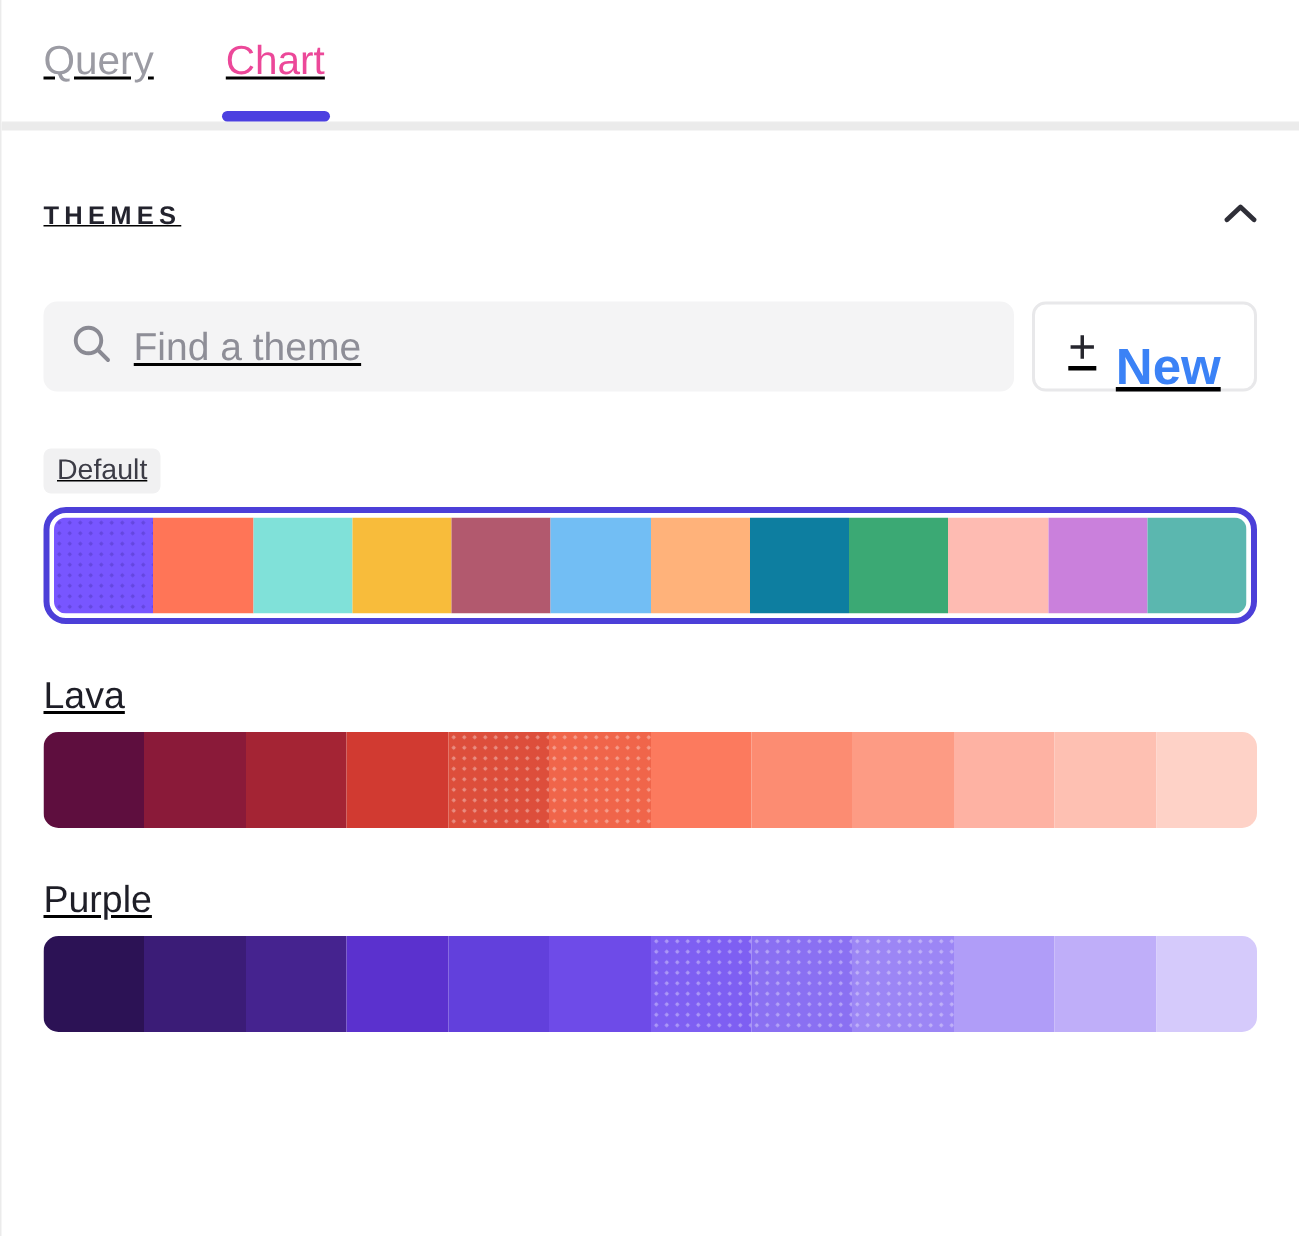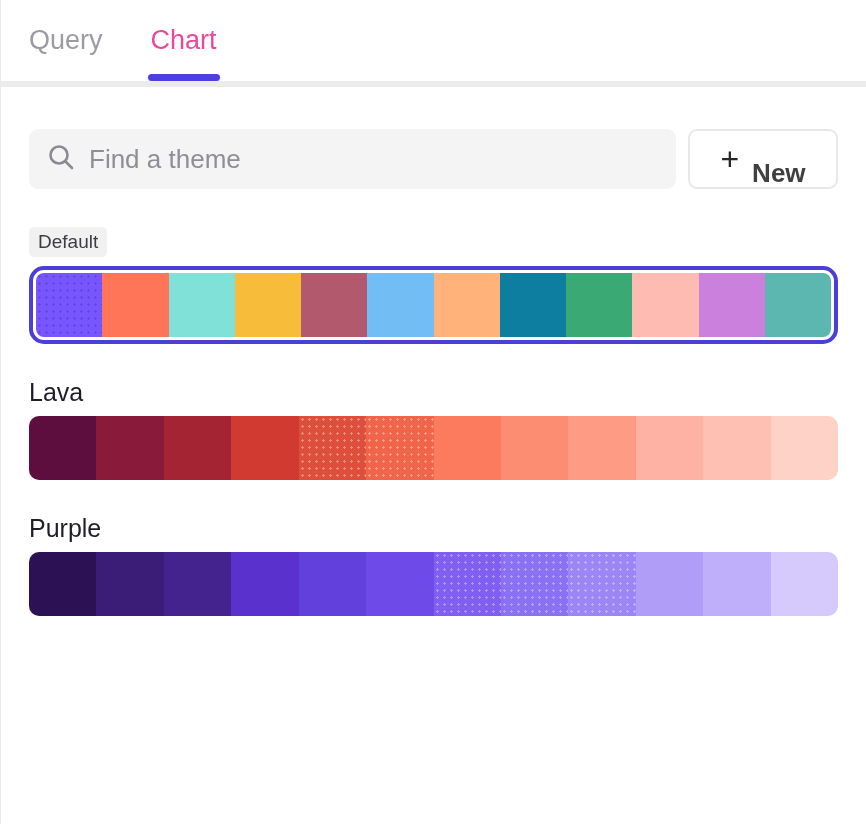--- a/index.html
+++ b/index.html
@@ -6,20 +6,21 @@
   html, body { background: #ffffff; }
   body { font-family: "Liberation Sans", sans-serif; }
 
   .panel {
     position: relative;
     width: 866px;
     height: 824px;
     background: #ffffff;
     border-left: 1px solid #ebebeb;
     overflow: hidden;
+    text-decoration: underline;
   }
 
   
   .tabbar {
     height: 82px;
     display: flex;
     align-items: stretch;
     padding: 0 28px;
     gap: 48px;
     border-bottom: 1px solid #ececec;
@@ -99,21 +100,21 @@
     border: 2px solid #e8e8ea;
     border-radius: 9px;
     display: flex;
     align-items: center;
     justify-content: center;
     gap: 13px;
     cursor: pointer;
     font-family: "Liberation Sans", sans-serif;
   }
   .new-btn .plus { font-size: 32px; font-weight: 400; color: #26262e; line-height: 1; }
-  .new-btn .new-label { font-size: 26px; font-weight: 600; color: #404040; margin-top: 28px; }
+  .new-btn .new-label { font-size: 34px; font-weight: 600; color: #3b82f6; margin-top: 28px; }
 
   
   .themes-list { padding: 0 28px; }
   .theme-item { margin-top: 34px; }
   .theme-item.selected { margin-top: 38px; }
   .theme-label-row {
     display: flex;
     align-items: center;
     gap: 12px;
     margin-bottom: 9px;
@@ -164,20 +165,28 @@
     </div>
     <div class="tab active">
       <span>Chart</span>
       <div class="tab-underline"></div>
     </div>
   </div>
 
 
   <div class="divider"></div>
 
+  <div class="section-row themes-header">
+    <span class="section-label">THEMES</span>
+    <span class="chev">
+      <svg width="22" height="14" viewBox="0 0 22 14" fill="none">
+        <path d="M2 11.5 L11 3 L20 11.5" stroke="#2f2f38" stroke-width="3.2" stroke-linecap="round" stroke-linejoin="round"></path>
+      </svg>
+    </span>
+  </div>
 
   <div class="search-row">
     <div class="search-box">
       <span>
         <svg width="28" height="28" viewBox="0 0 28 28" fill="none">
           <circle cx="12" cy="12" r="8.5" stroke="#8a8a93" stroke-width="2.6"></circle>
           <path d="M18.5 18.5 L25 25" stroke="#8a8a93" stroke-width="2.6" stroke-linecap="round"></path>
         </svg>
       </span>
       <input type="text" value="" placeholder="Find a theme" style="">

